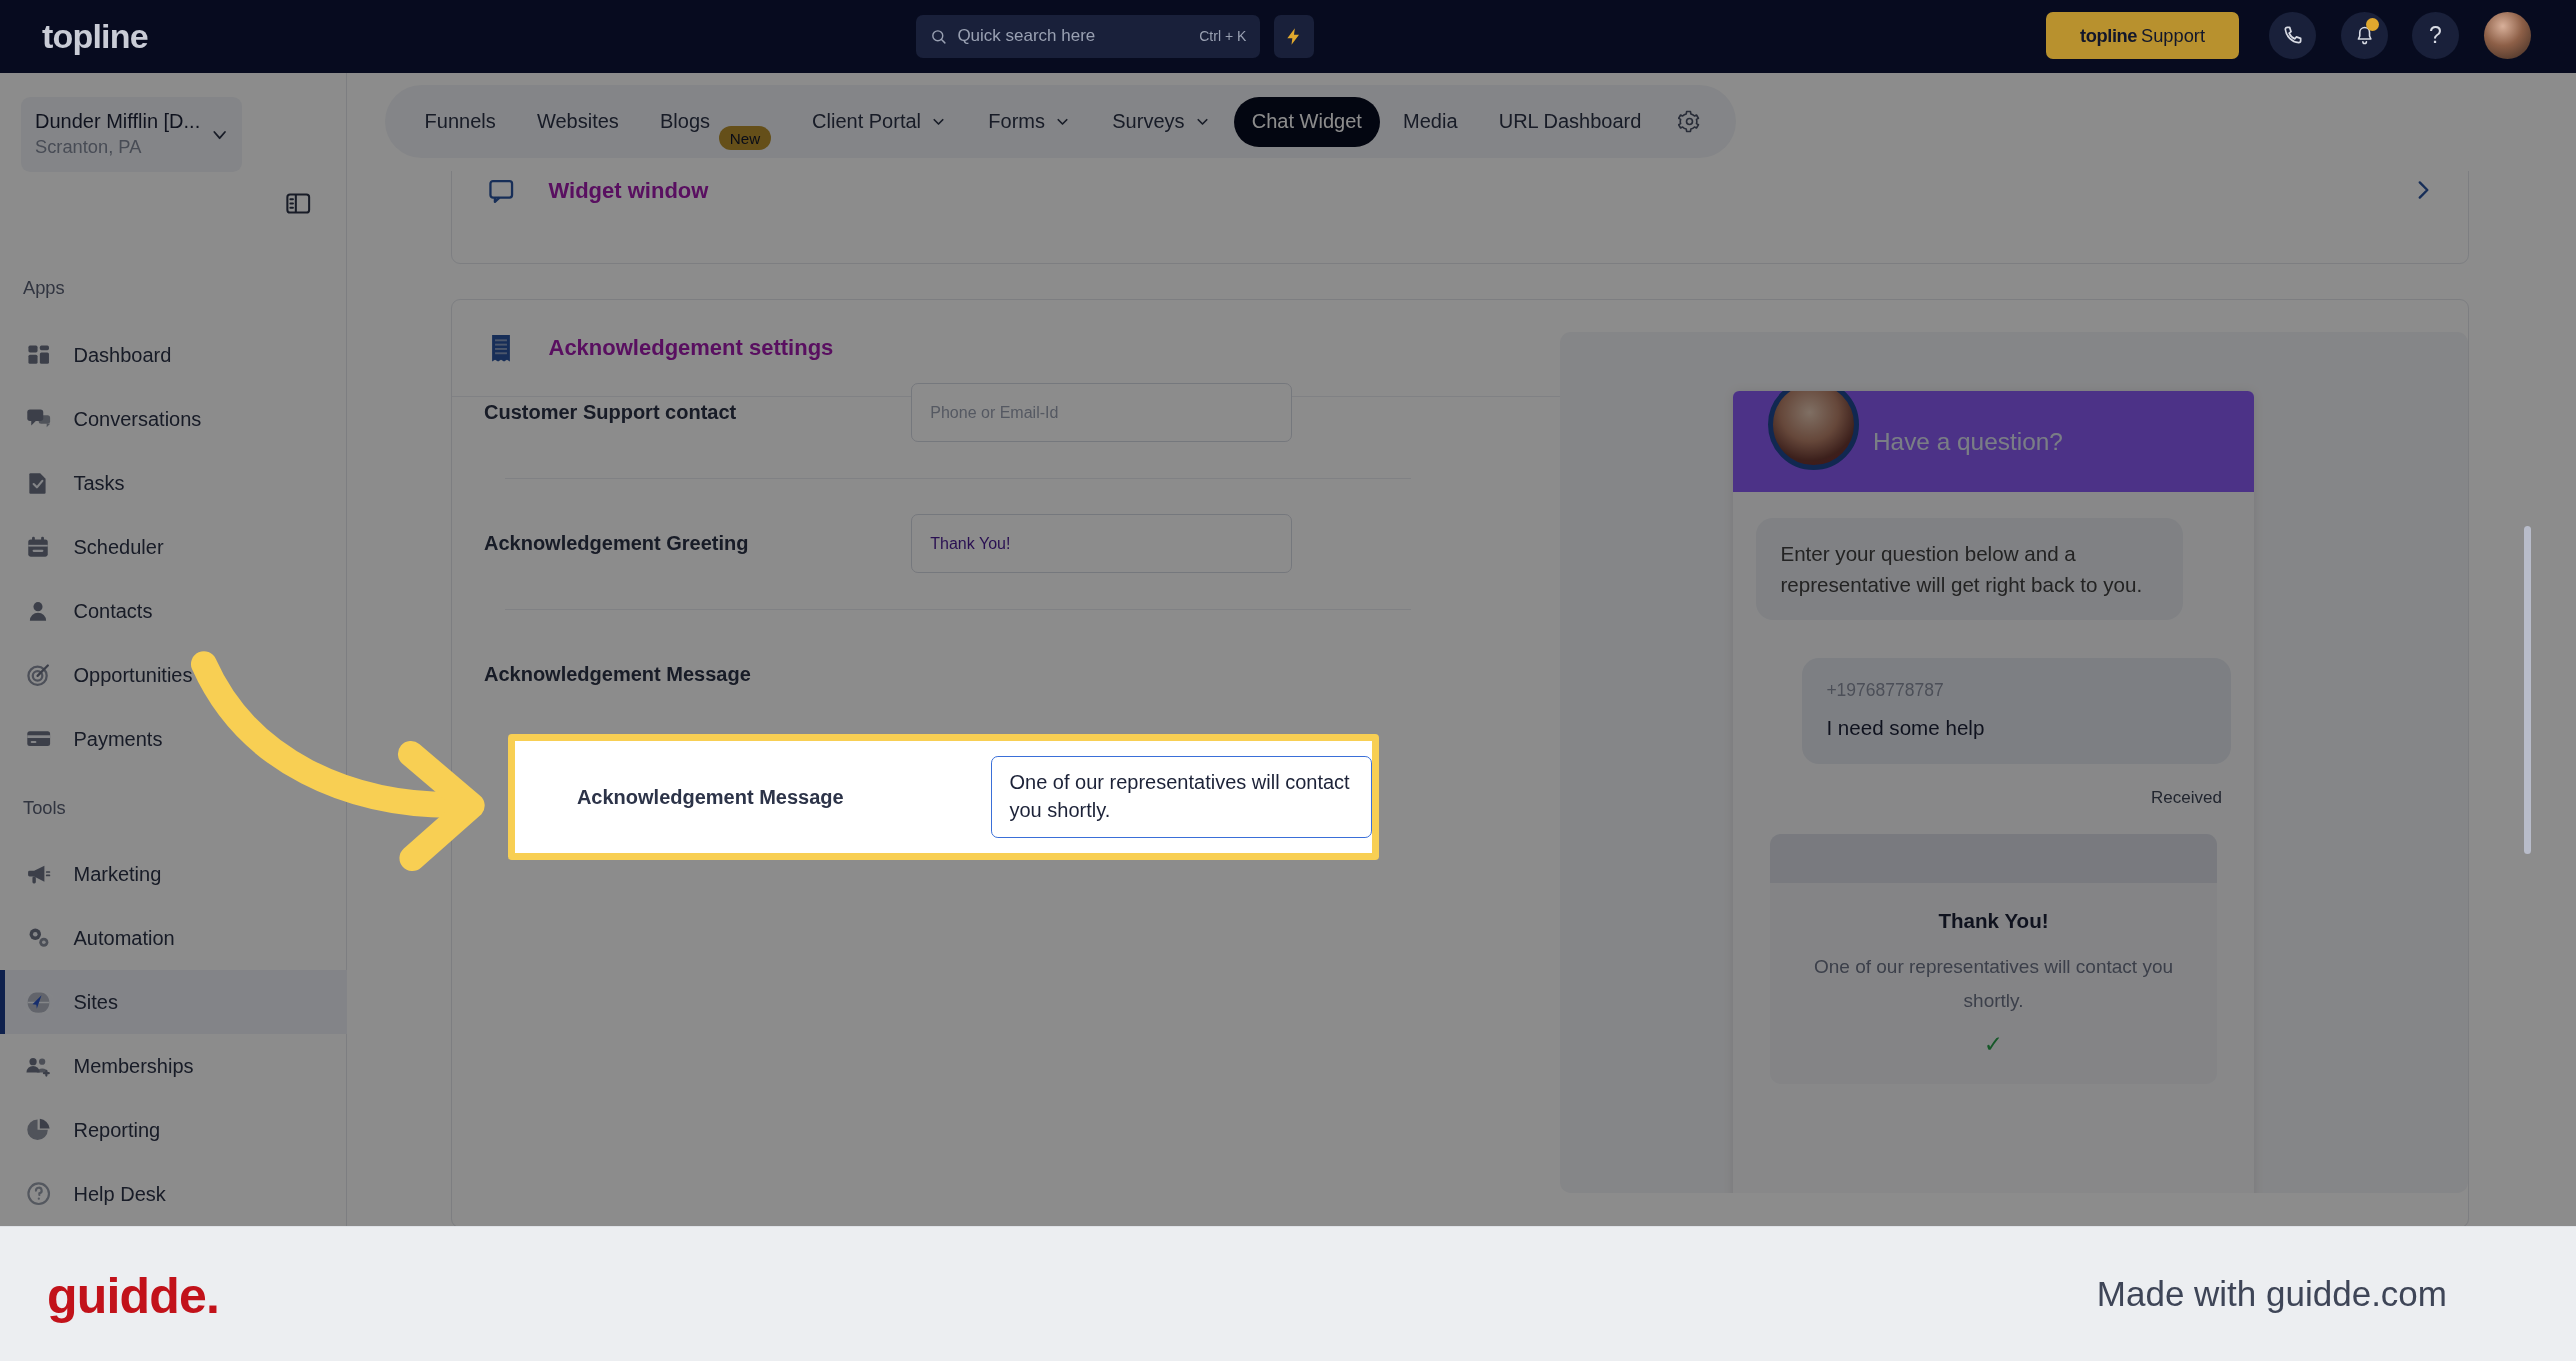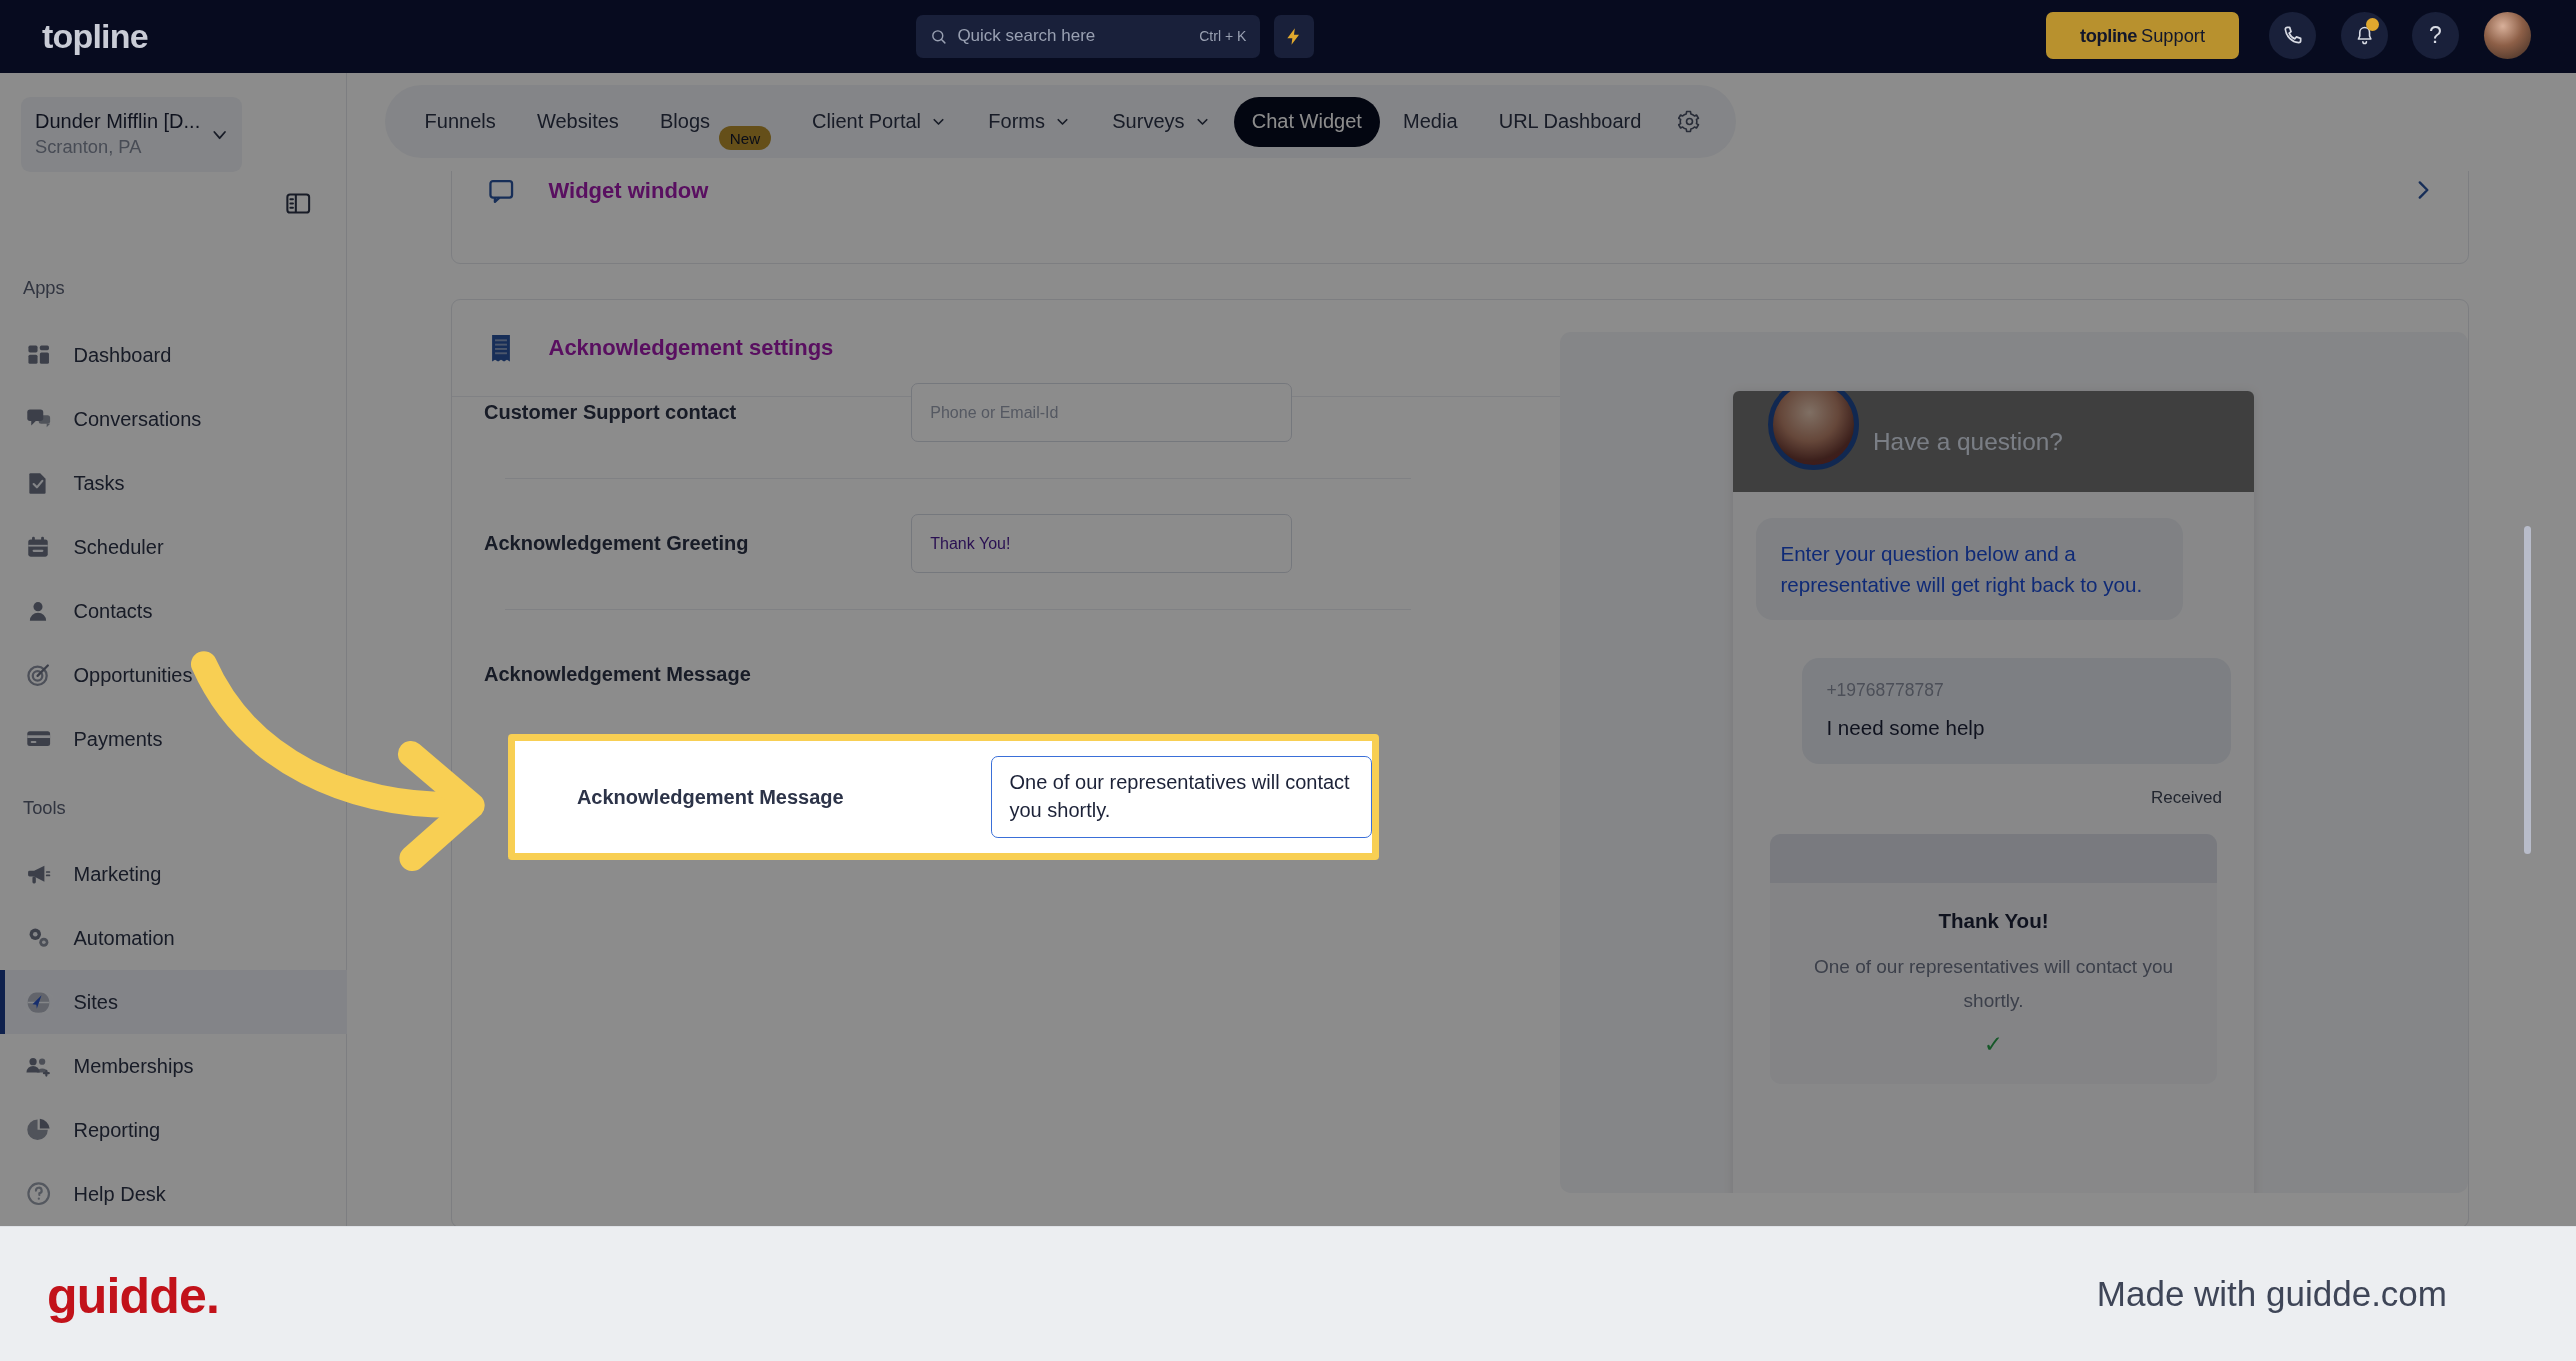--- a/index.html
+++ b/index.html
@@ -200,34 +200,34 @@
     width: 908px; height: 861px;
     background: #f3f4f7; border-radius: 10.7px; overflow: hidden;
   }
   #chat-window {
     position: absolute; left: 173px; top: 59px;
     width: 521px; height: 815px;
     background: #f7f8fa; border-radius: 6.1px 6.1px 0 0; overflow: hidden;
     box-shadow: 0 1.5px 10.7px rgba(0,0,0,0.10);
   }
   #chat-header {
-    height: 101px; background: #737373;
+    height: 101px; background: #8b5cf6;
     display: flex; align-items: center; padding-left: 140px;
   }
   #chat-header-title { font-size: 24.4px; color: #dfe6f3; }
   #chat-avatar {
     position: absolute; left: 35px; top: -12.2px;
     width: 91px; height: 91px; border-radius: 50%;
     border: 5.3px solid #1f4a94; overflow: hidden;
     background: radial-gradient(circle at 45% 35%, #e8cbb6 0%, #b9826a 42%, #6d3a33 70%, #8d1f2b 100%);
   }
   #chat-body { padding: 26px 23px 0 23px; }
   .bubble-in {
     background: #e9ebf0; border-radius: 17px; padding: 20px 24.4px;
-    font-size: 20.6px; line-height: 31px; color: #1d4ed8; max-width: 427px;
+    font-size: 20.6px; line-height: 31px; color: #404040; max-width: 427px;
   }
   .bubble-out {
     margin-top: 38px; margin-left: 46px;
     background: #e4e7ee; border-radius: 17px; padding: 17px 24.4px 20px 24.4px;
     font-size: 20.6px; line-height: 30.5px; color: #1c2238;
   }
   .bubble-out .phone { font-size: 17.5px; color: #8a90a0; margin-bottom: 7.6px; }
   #received-label {
     text-align: right; font-size: 17px; color: #3e4557; margin-top: 24px; padding-right: 9.1px;
   }

